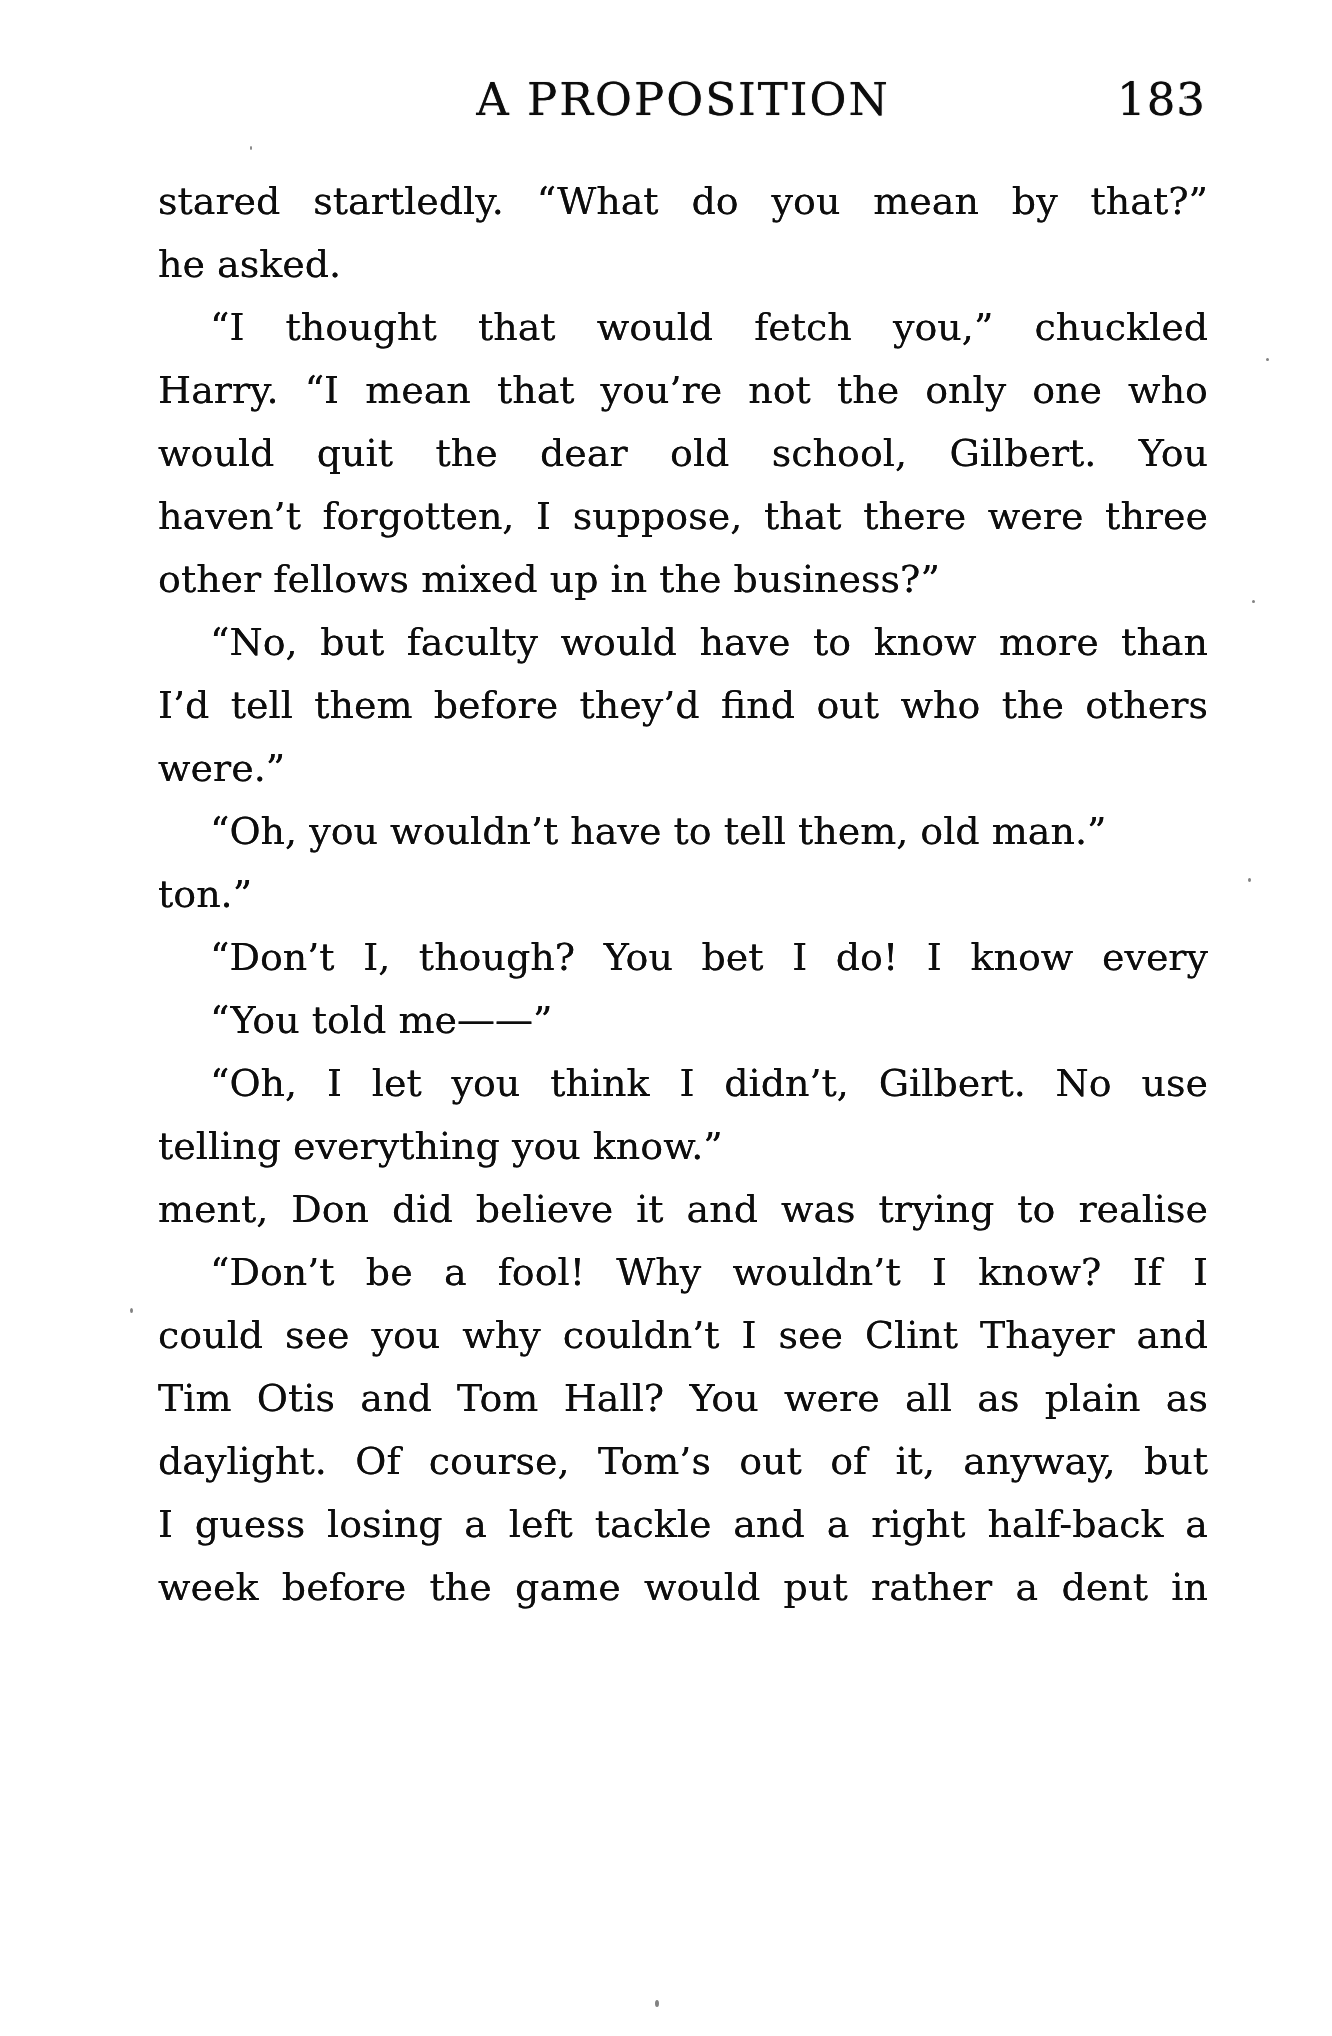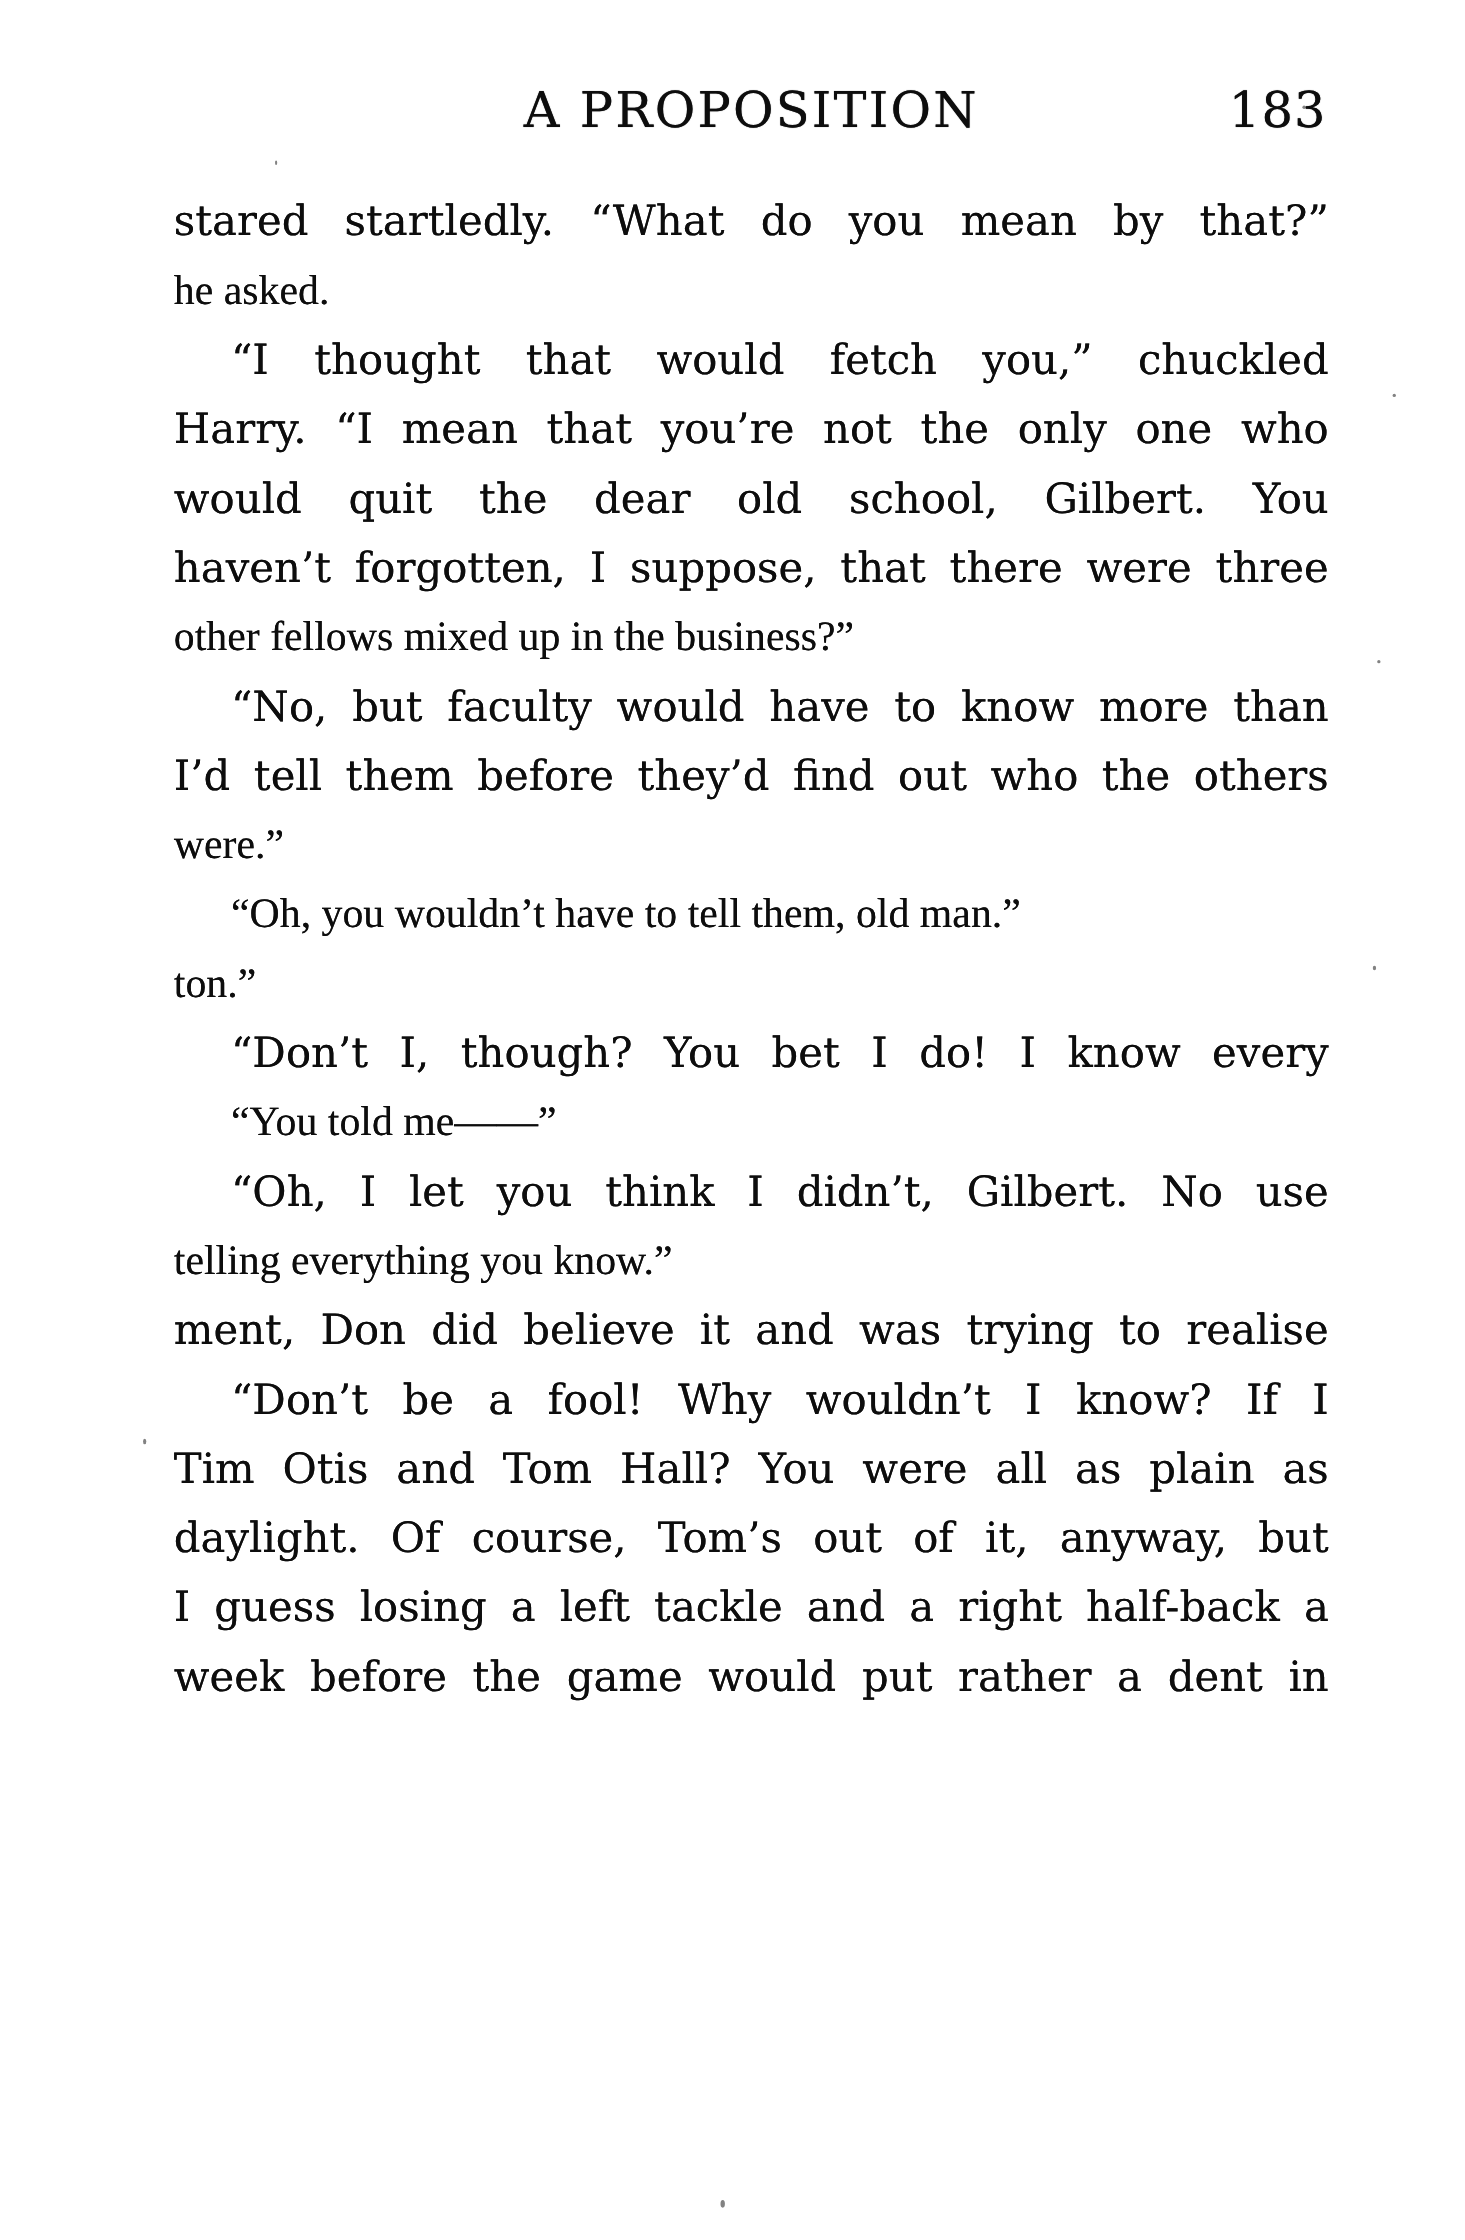--- a/index.html
+++ b/index.html
@@ -51,21 +51,20 @@
     line-height: 63px;
     height: 63px;
     overflow: hidden;
     text-align: justify;
     text-align-last: justify;
     text-shadow: 0 0 0.6px rgba(0,0,0,0.8);
   }
   .line.end {
     text-align: left;
     text-align-last: left;
-    font-family: Liberation Serif, serif;
   }
   .line.indent {
     padding-left: 52px;
   }
   .speck {
     position: absolute;
     background: #1c1c1c;
     border-radius: 50%;
     opacity: 0.55;
   }
@@ -92,20 +91,21 @@
     <div class="line">I’d tell them before they’d find out who the others</div>
     <div class="line end">were.”</div>
     <div class="line indent end">“Oh, you wouldn’t have to tell them, old man.”</div>
     <div class="line end">ton.”</div>
     <div class="line indent">“Don’t I, though?  You bet I do!  I know every</div>
     <div class="line indent end">“You told me——”</div>
     <div class="line indent">“Oh, I let you think I didn’t, Gilbert.  No use</div>
     <div class="line end">telling everything you know.”</div>
     <div class="line">ment, Don did believe it and was trying to realise</div>
     <div class="line indent">“Don’t be a fool!  Why wouldn’t I know?  If I</div>
+    <div class="line">could see you why couldn’t I see Clint Thayer and</div>
     <div class="line">Tim Otis and Tom Hall?  You were all as plain as</div>
     <div class="line">daylight.  Of course, Tom’s out of it, anyway, but</div>
     <div class="line">I guess losing a left tackle and a right half-back a</div>
     <div class="line">week before the game would put rather a dent in</div>
   </div>
 
   <div class="speck" style="left:655px;  top:2000px; width:4px; height:7px;"></div>
   <div class="speck" style="left:1266px; top:358px;  width:3px; height:3px;"></div>
   <div class="speck" style="left:1184px; top:96px;   width:3px; height:3px;"></div>
   <div class="speck" style="left:250px;  top:146px;  width:2px; height:4px;"></div>

